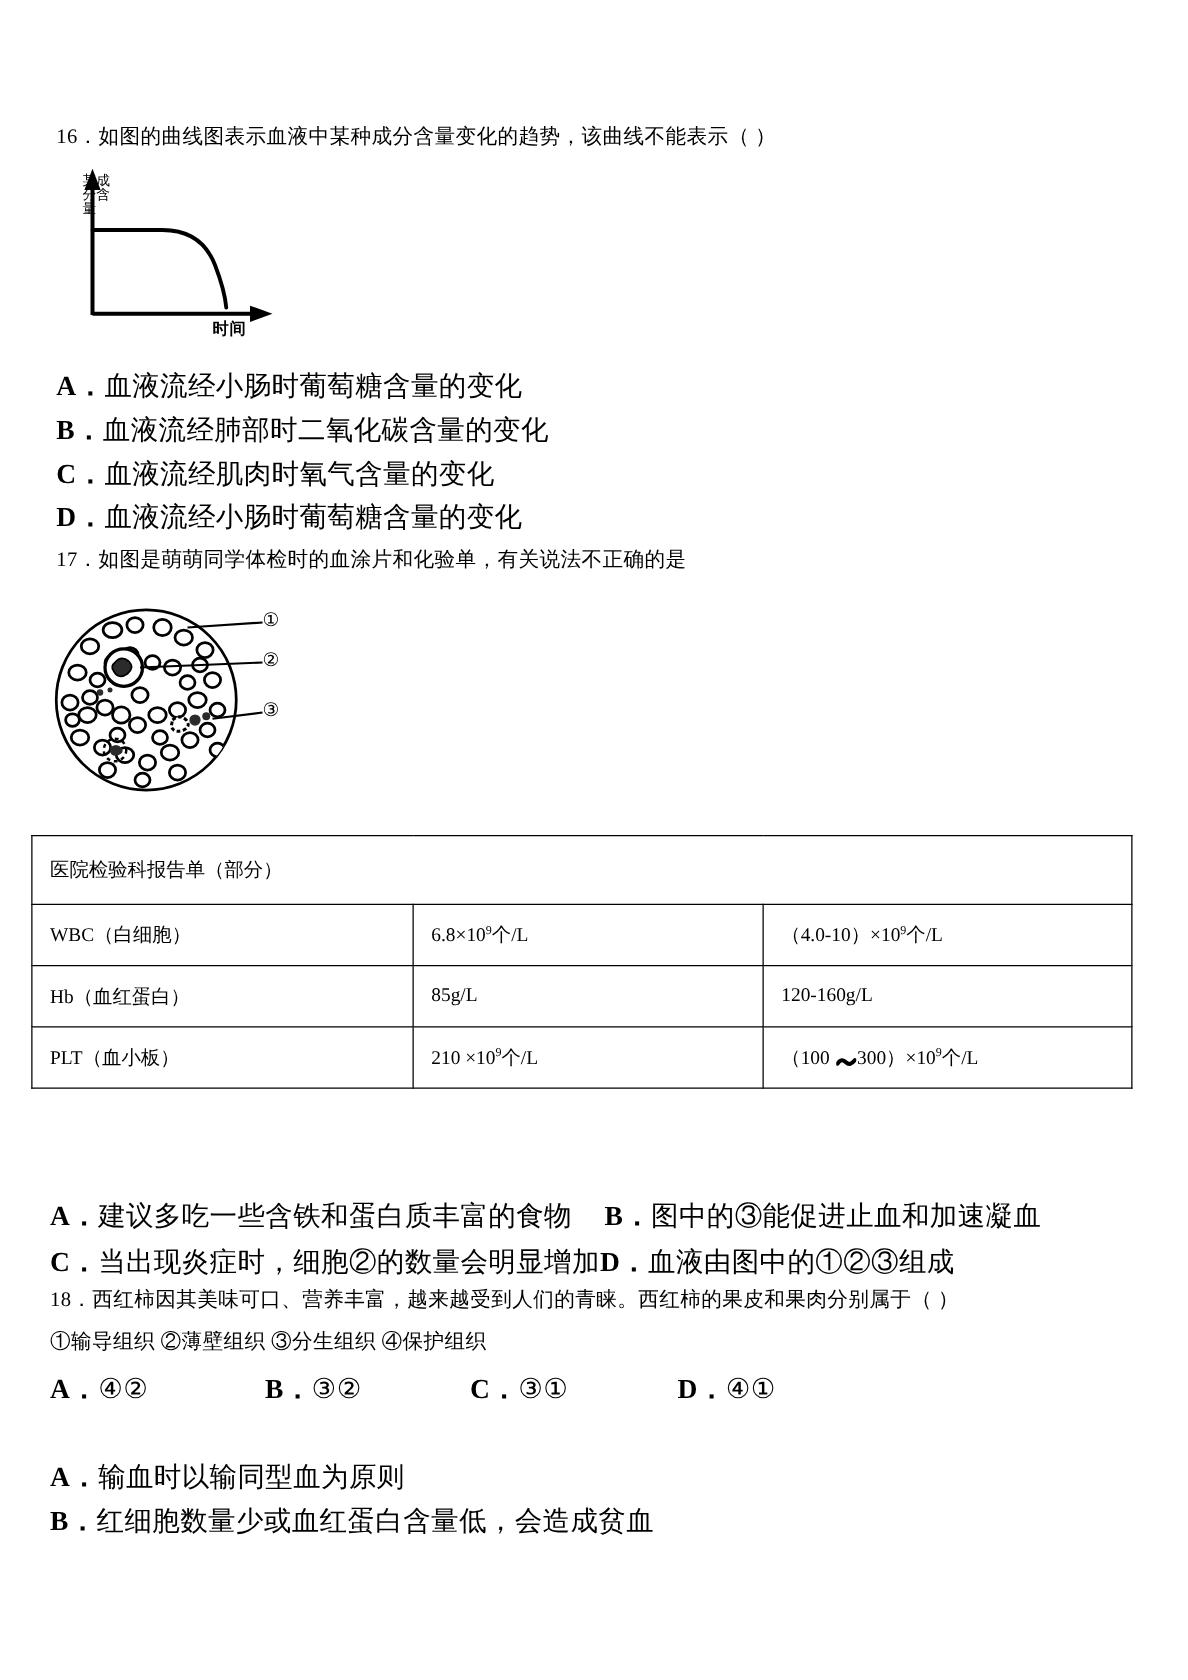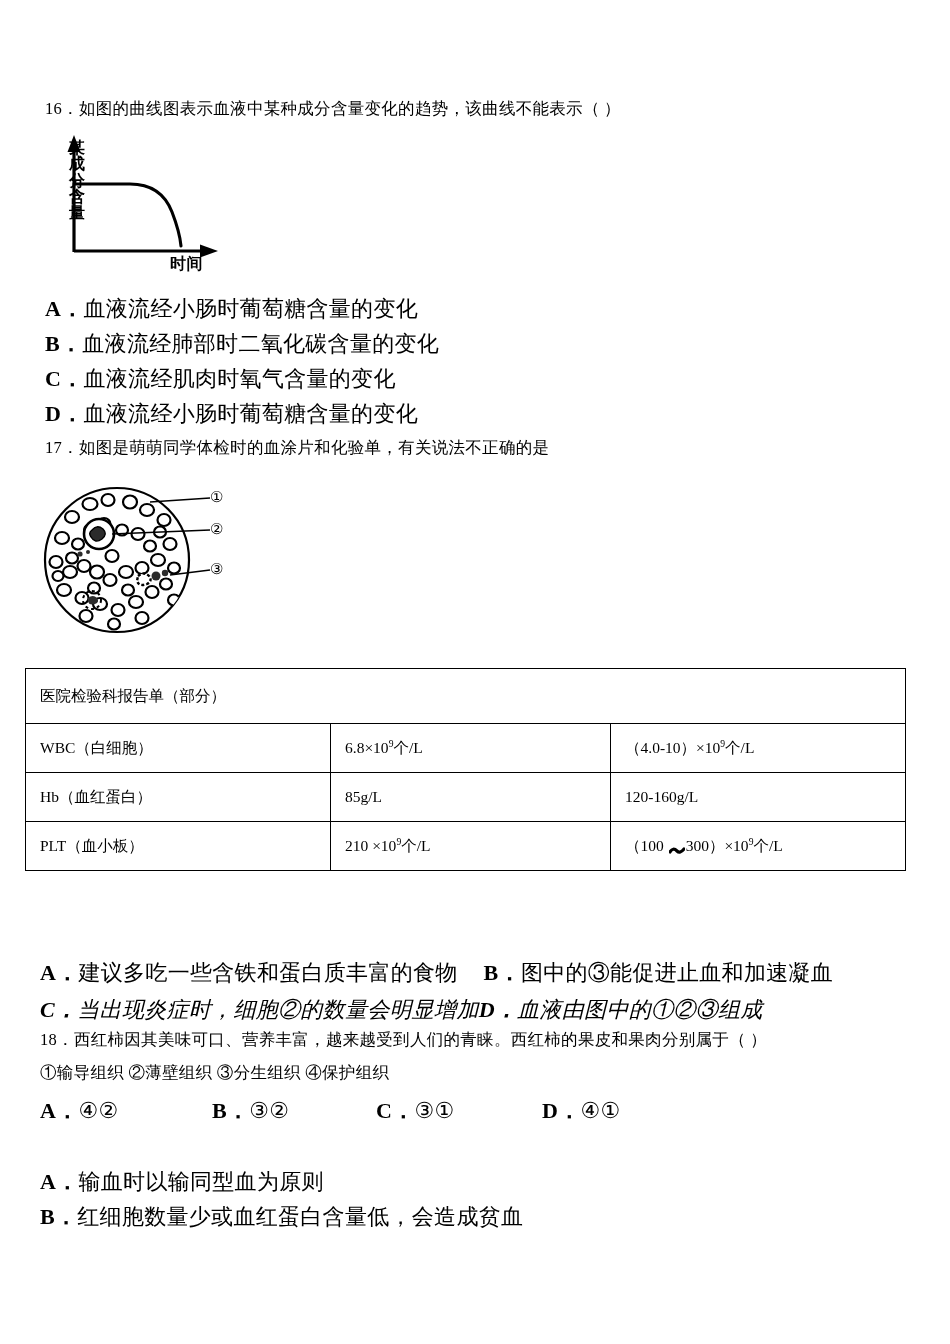--- a/index.html
+++ b/index.html
@@ -47,33 +47,33 @@
     left: 30px;
     top: 132px;
     width: 240px;
     height: 155px;
   }
   .ylabel-vert {
     position: absolute;
     left: 36px;
     top: 8px;
     width: 22px;
-    font-size: 16px;
+    font-size: 11px;
     line-height: 1.02;
-    font-weight: bold;
-    text-align: center;
+    font-weight: normal;
+    text-align: left;
     letter-spacing: 0px;
     font-family: "Liberation Serif", "DejaVu Serif", serif;
   }
   .ylabel-vert span { display: block; }
   .xlabel {
     position: absolute;
     left: 140px;
     top: 122px;
-    font-size: 16px;
+    font-size: 13px;
     font-weight: bold;
     letter-spacing: 0.5px;
   }
 
   
   .fig-smear {
     position: absolute;
     left: 42px;
     top: 472px;
     width: 250px;
@@ -262,21 +262,21 @@
         <td><span>（100 </span><span class="wavy-dash"><svg width="16" height="10" viewBox="0 0 16 10">
                 <path d="M1,6 q3,-5 7,-1 q3,3 7,-2" fill="none" stroke="#000" stroke-width="3.2" stroke-linecap="round"></path>
               </svg></span><span>300）×10</span><sup>9</sup><span>个/L</span></td>
       </tr>
     </tbody>
   </table>
 
   <div class="opt" style="left:40px; top:958px;">
     <b class="lbl">A．</b><span>建议多吃一些含铁和蛋白质丰富的食物</span><span style="display:inline-block;width:26px;"></span><b class="lbl">B．</b><span>图中的③能促进止血和加速凝血</span>
   </div>
-  <div class="opt" style="left:40px; top:995px;font-style:italic;">
+  <div class="opt" style="left:40px; top:995px;">
     <b class="lbl">C．</b><span>当出现炎症时，细胞②的数量会明显增加</span><b class="lbl">D．</b><span>血液由图中的①②③组成</span>
   </div>
 
   <div class="qline" style="left:40px; top:1029px;">18．西红柿因其美味可口、营养丰富，越来越受到人们的青睐。西红柿的果皮和果肉分别属于（    ）</div>
   <div class="qline" style="left:40px; top:1062px;">①输导组织  ②薄壁组织  ③分生组织  ④保护组织</div>
 
   <div class="opt" style="left:40px; top:1096px;">
     <b class="lbl">A．</b><span>④②</span>
   </div>
   <div class="opt" style="left:212px; top:1096px;">

